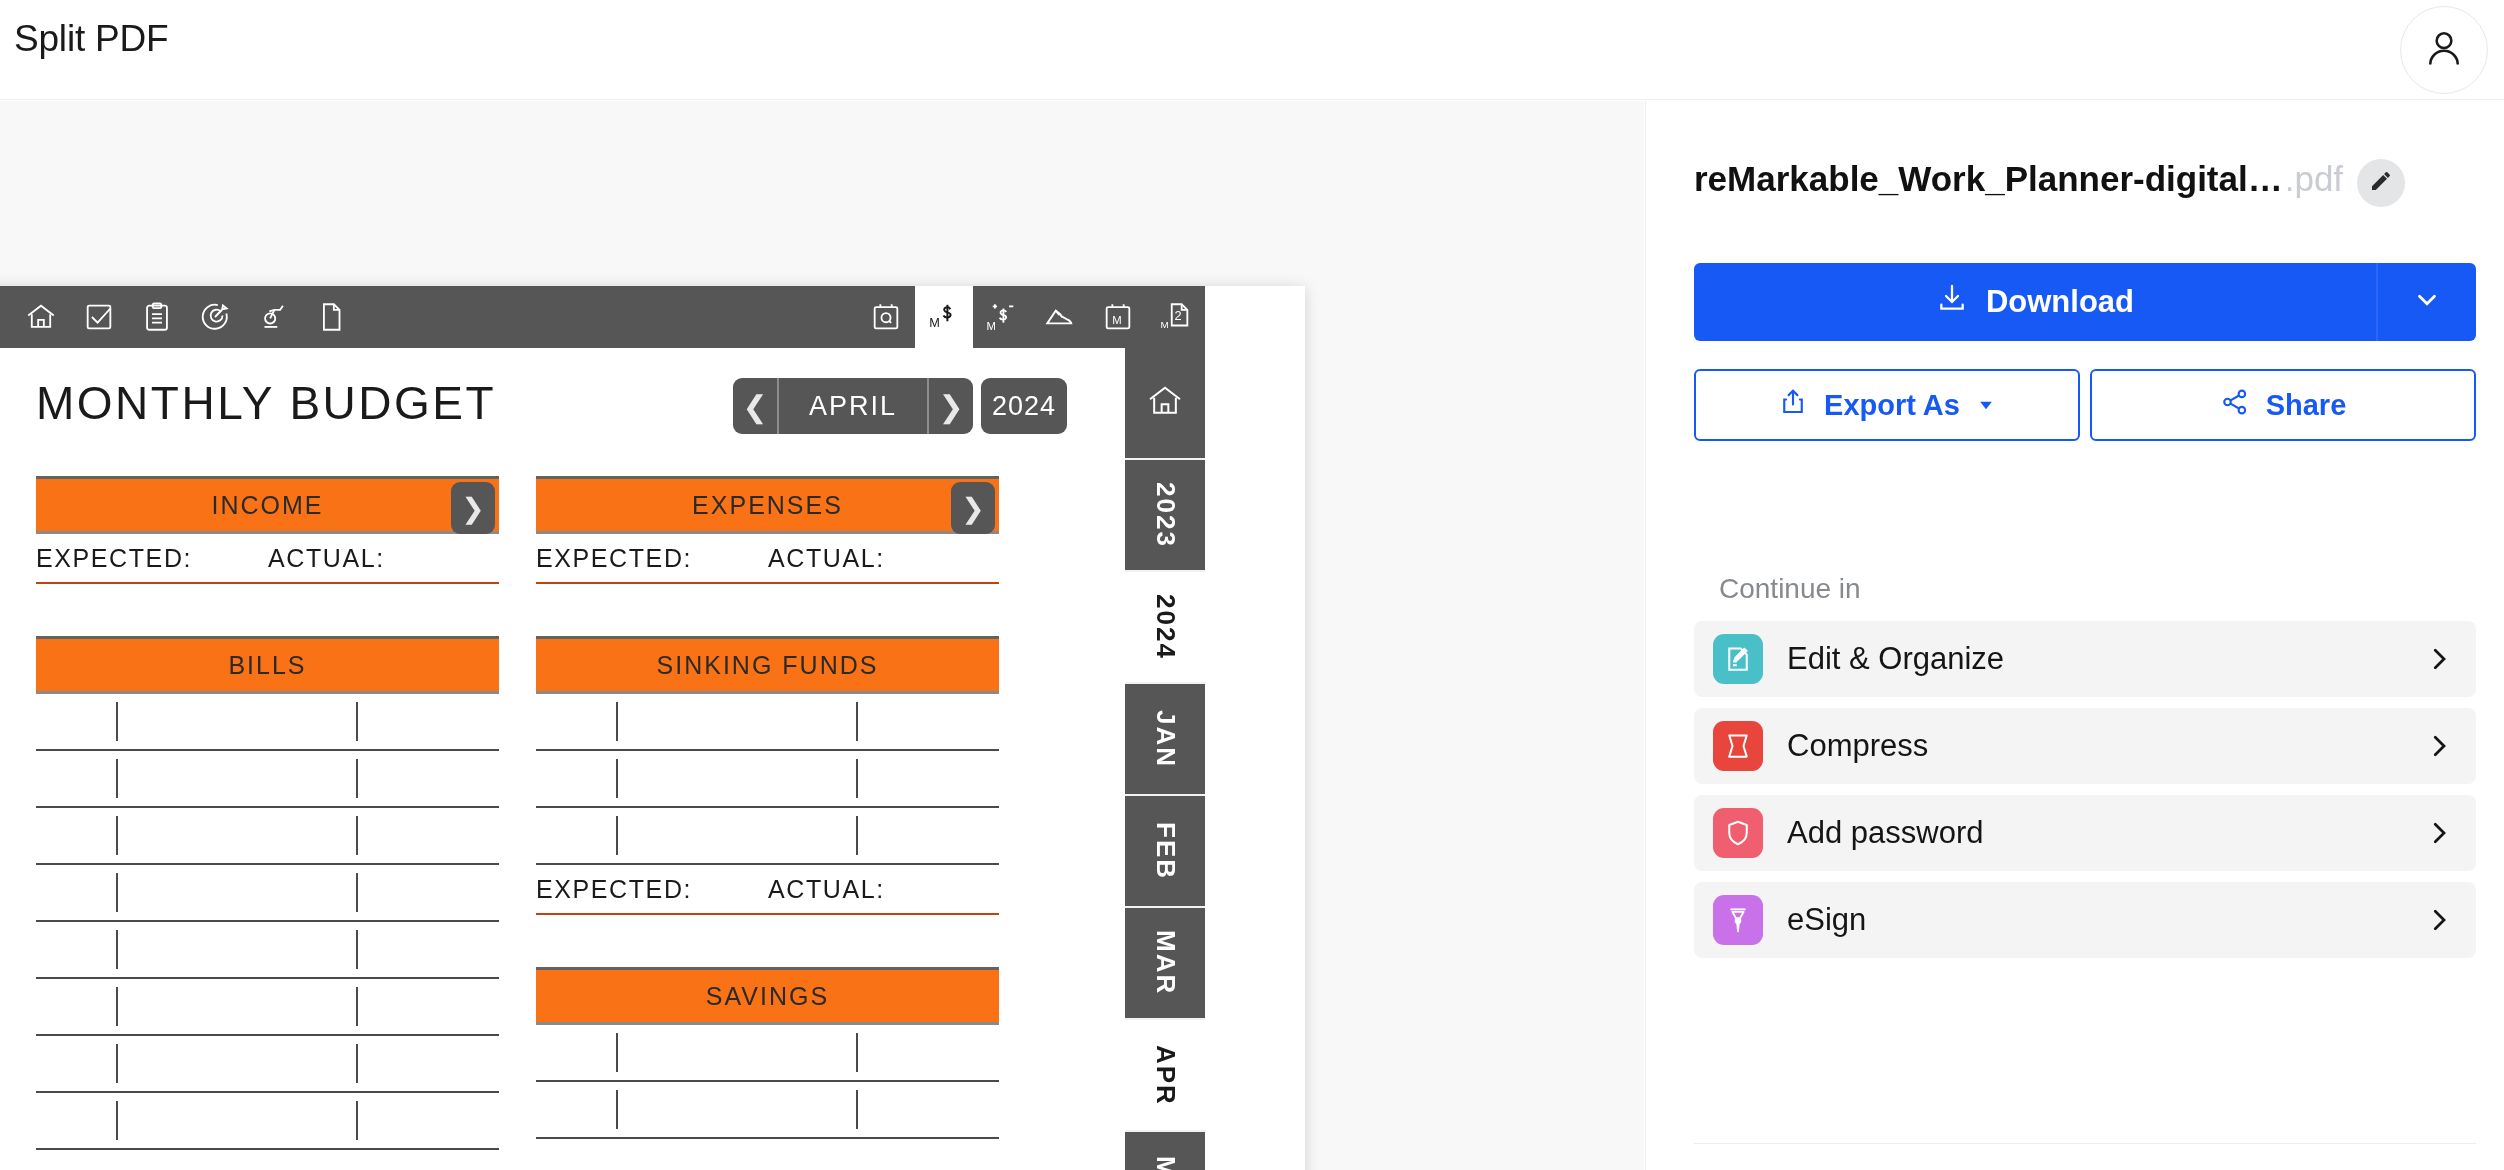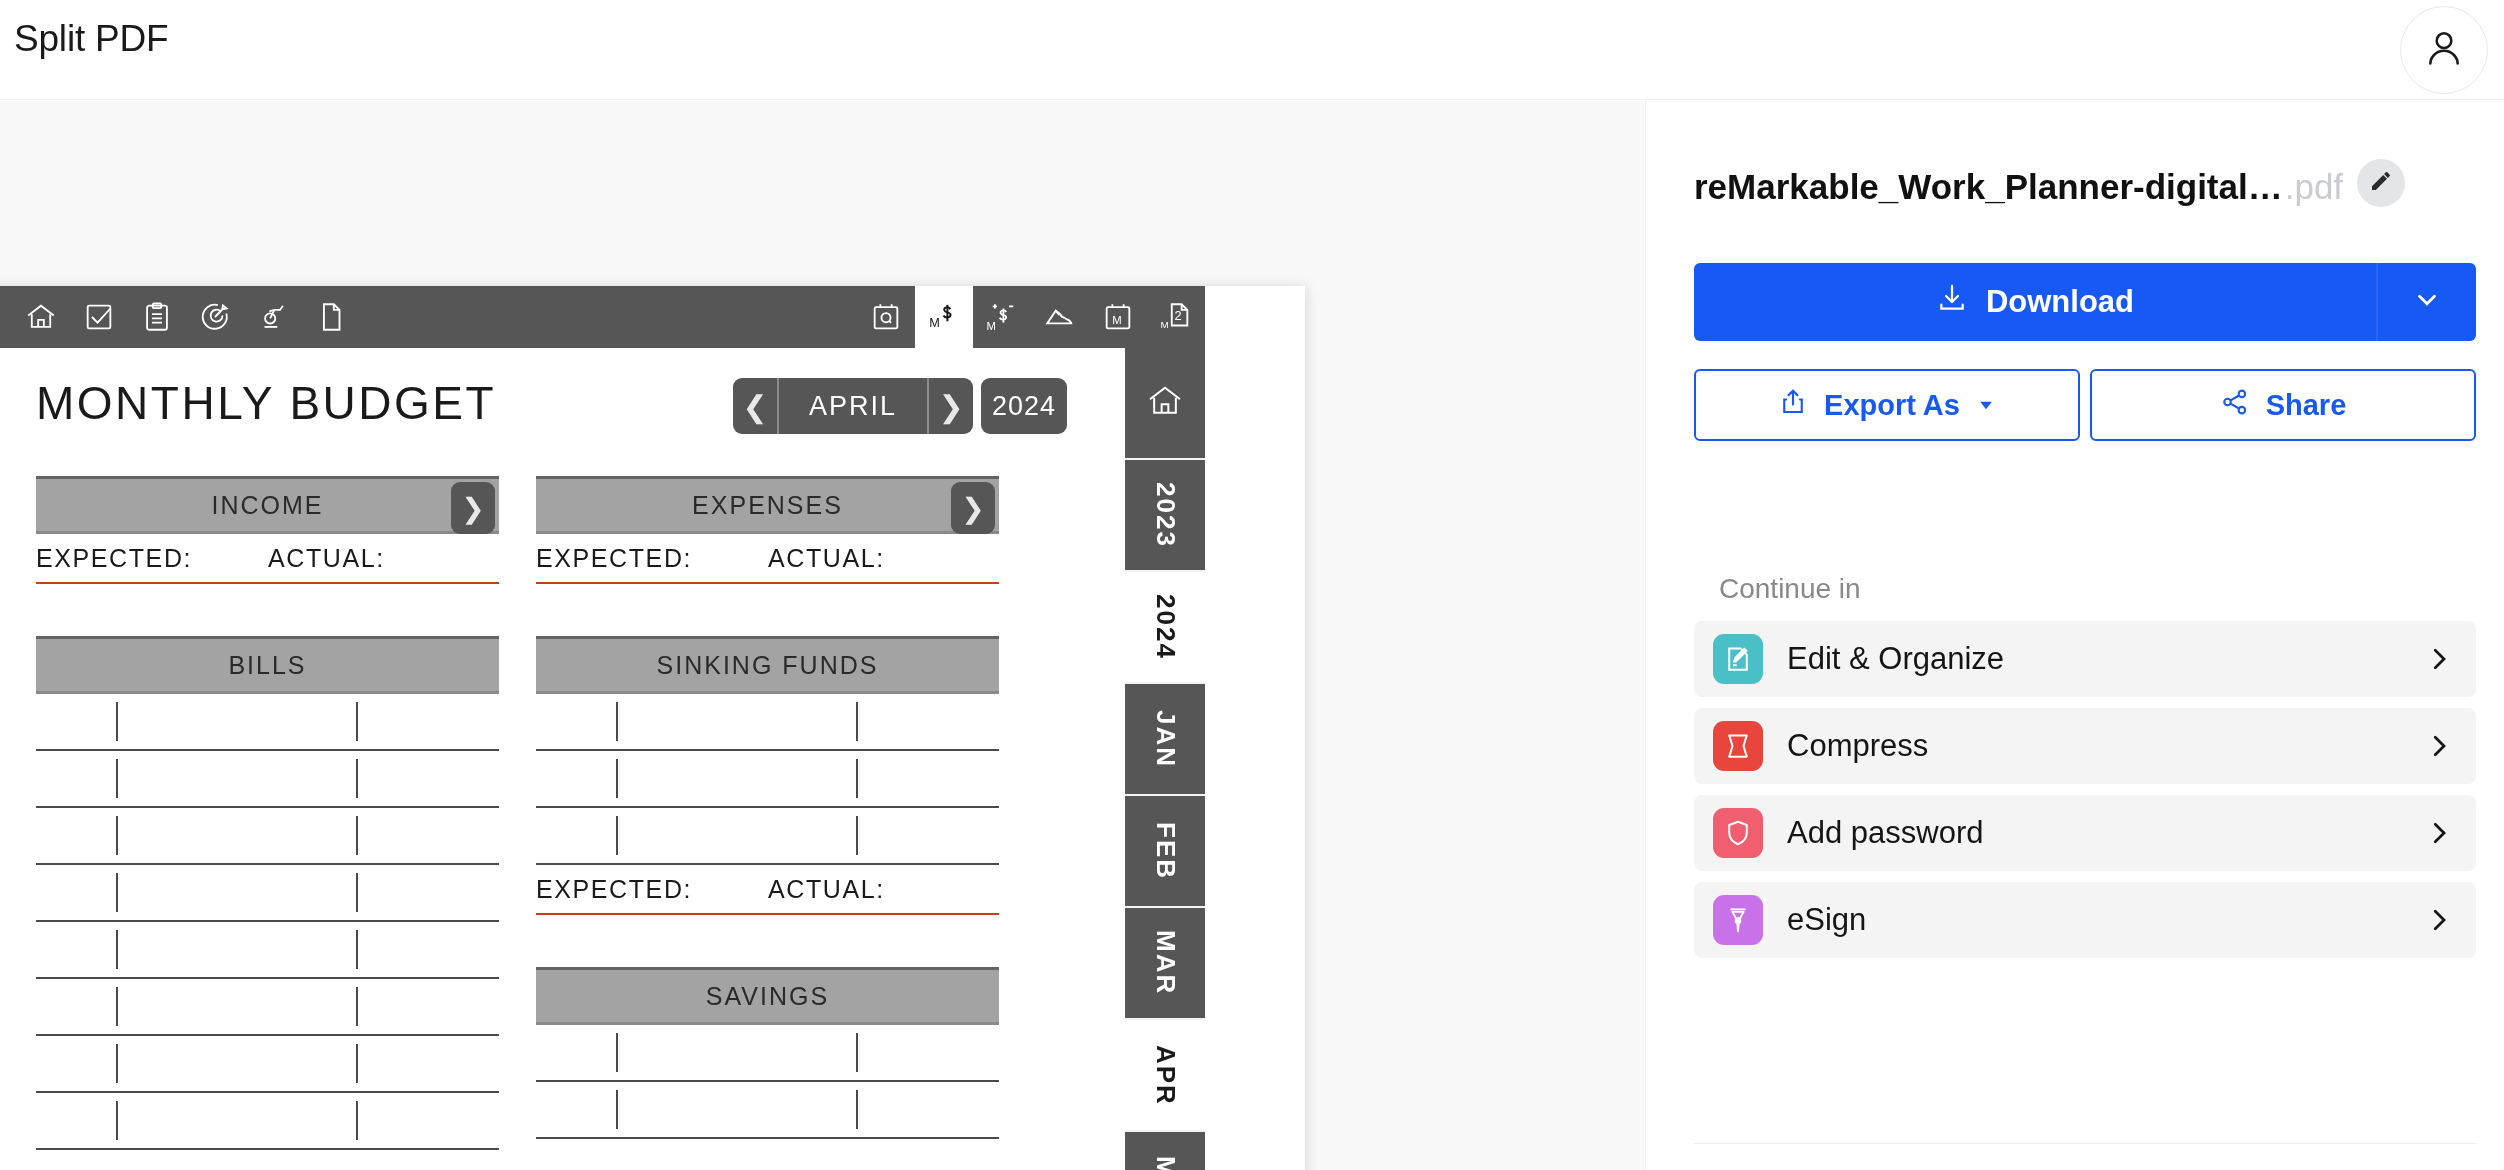--- a/index.html
+++ b/index.html
@@ -114,21 +114,21 @@
     min-width: 86px; display: flex; align-items: center; justify-content: center;
     color: #ffffff; font-size: 27px; letter-spacing: 1px; cursor: pointer;
   }
 
   .col { position: absolute; top: 128px; width: 463px; }
   .col.left  { left: 36px; }
   .col.right { left: 536px; }
 
   .band {
     position: relative;
-    background: #a3a3a3;
+    background: #f97316;
     border-top: 3px solid #636363;
     border-bottom: 3px solid #8a8a8a;
     height: 58px;
     display: flex; align-items: center; justify-content: center;
   }
   .band-label { font-size: 25px; letter-spacing: 2px; color: #2a2a2a; }
   .band-btn {
     position: absolute; right: 4px; top: 3px;
     width: 44px; height: 52px; background: #565656; border-radius: 9px;
     display: flex; align-items: center; justify-content: center;
@@ -160,21 +160,21 @@
 
   
   #sidebar {
     position: absolute; left: 1645px; top: 101px;
     width: 859px; height: 1069px;
     background: #ffffff;
     border-left: 1px solid #eceef0;
   }
   #file-row {
     position: absolute; left: 48px; top: 58px; right: 28px;
-    display: flex; align-items: flex-end; gap: 0px;
+    display: flex; align-items: flex-start; gap: 0px;
   }
   #file-name {
     font-size: 35px; font-weight: 700; color: #111111;
     white-space: nowrap; overflow: hidden;
   }
   #file-ext { font-size: 35px; font-weight: 400; color: #c9ccd0; margin-left: 2px; }
   #edit-name-btn {
     margin-left: 14px; flex: 0 0 auto;
     width: 48px; height: 48px; border-radius: 50%;
     background: #e3e5e7;

